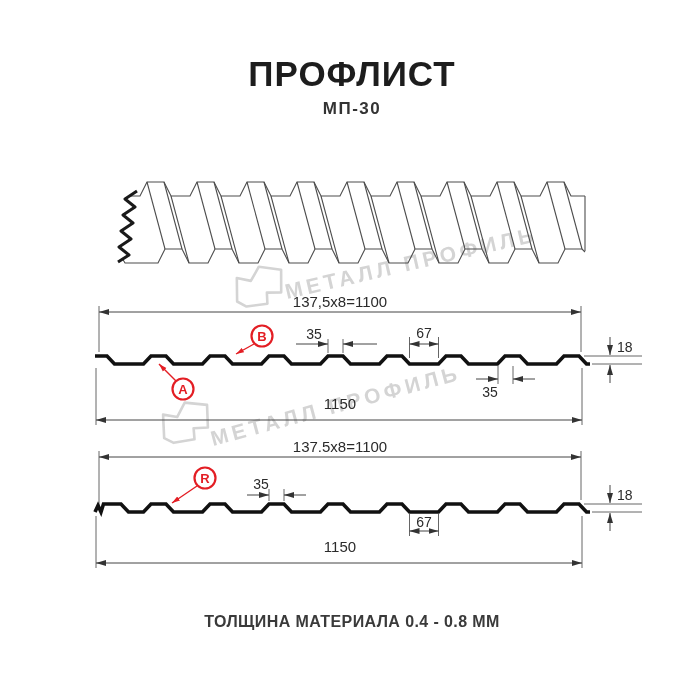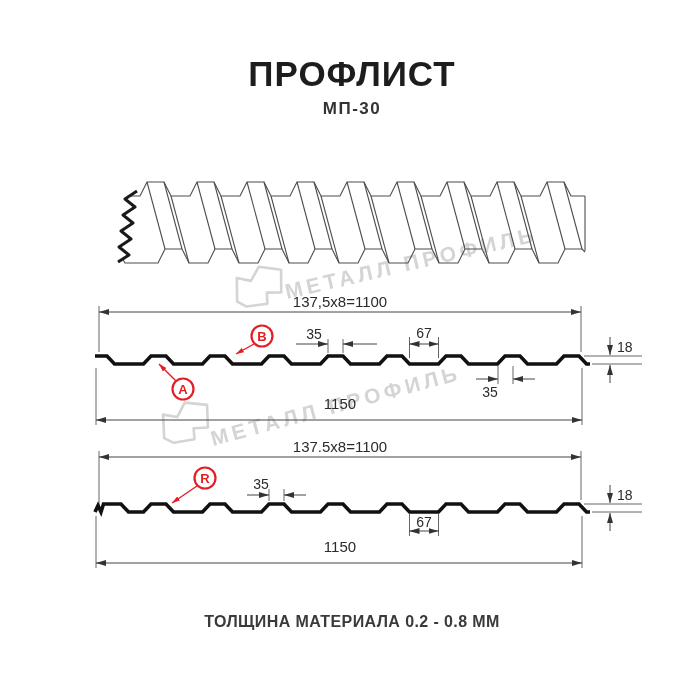--- a/index.html
+++ b/index.html
@@ -21,21 +21,21 @@
   .redbadge{stroke:#E31E24;stroke-width:2.2;fill:#fff;}
   .redletter{fill:#E31E24;font-size:13px;font-weight:bold;}
   .wm{fill:#d4d4d4;font-size:21px;font-weight:bold;letter-spacing:4px;}
   .wmlogo{stroke:#d4d4d4;stroke-width:2.6;fill:none;stroke-linejoin:round;}
 </style>
 </head>
 <body>
 
 <div class="abs title">ПРОФЛИСТ</div>
 <div class="abs subtitle">МП-30</div>
-<div class="abs footer">ТОЛЩИНА МАТЕРИАЛА 0.2 - 0.8 ММ</div>
+<div class="abs footer">ТОЛЩИНА МАТЕРИАЛА 0.4 - 0.8 ММ</div>
 
 <svg width="700" height="700" viewBox="0 0 700 700">
   <defs>
     <marker id="ah" viewBox="0 0 10 8" refX="10" refY="4" markerWidth="10" markerHeight="8" markerUnits="userSpaceOnUse" orient="auto-start-reverse">
       <path d="M0,1 L10,4 L0,7 Z" fill="#333"></path>
     </marker>
     <marker id="ahr" viewBox="0 0 8 6" refX="8" refY="3" markerWidth="8" markerHeight="6" markerUnits="userSpaceOnUse" orient="auto-start-reverse">
       <path d="M0,0.5 L8,3 L0,5.5 Z" fill="#E31E24"></path>
     </marker>
     <path id="mp-logo" d="M3,32 L8,9 L21,15 L32,3 L53,11 L48,33 L34,30 L32,41 L11,39 Z"></path>

